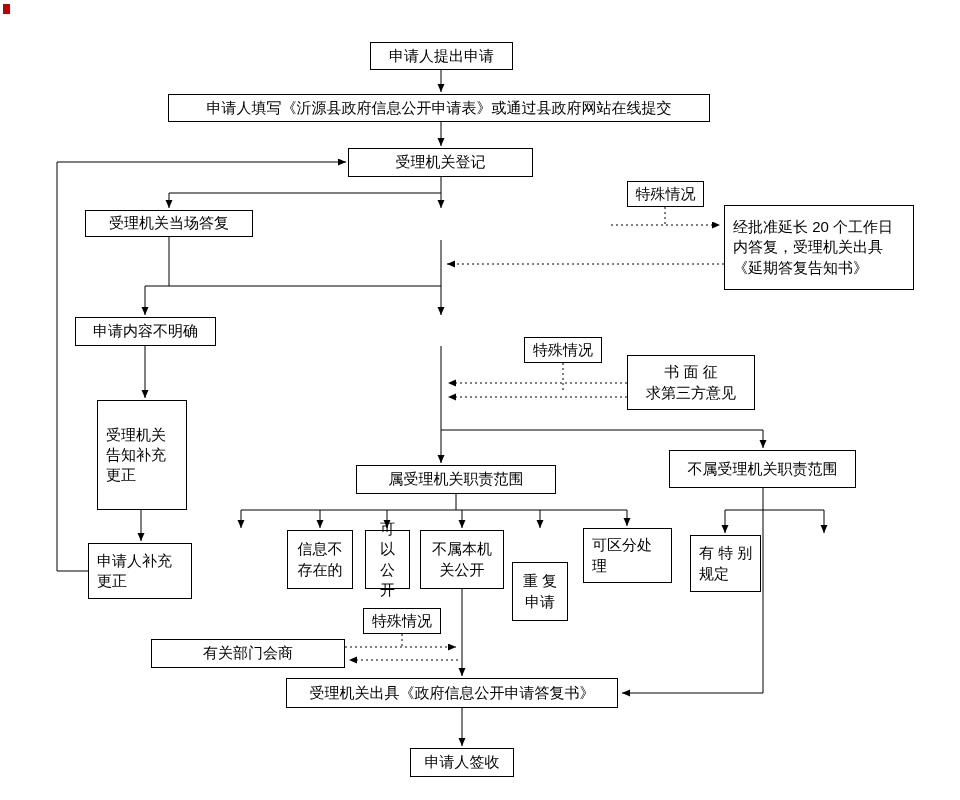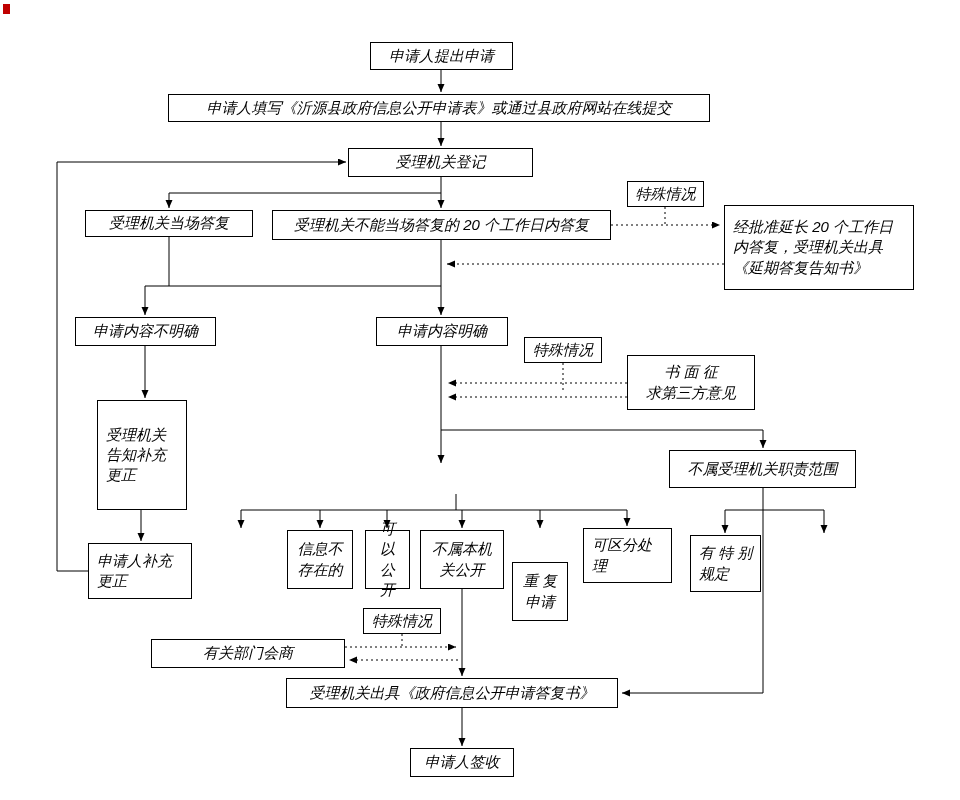--- a/index.html
+++ b/index.html
@@ -3,21 +3,21 @@
 <meta charset="utf-8">
 <style>
   * { margin:0; padding:0; box-sizing:border-box; }
   html,body { width:960px; height:800px; background:#fff;
     font-family:"Liberation Sans","DejaVu Sans",sans-serif; color:#000; }
   .canvas { position:relative; width:960px; height:800px; background:#fff; overflow:hidden; }
   svg.wires { position:absolute; left:0; top:0; width:960px; height:800px; pointer-events:none; }
   .node { position:absolute; border:1px solid #000; background:#fff;
     display:flex; align-items:center; justify-content:center;
     text-align:center; font-size:15px; line-height:1.35;
-    white-space:pre-line; padding:2px 7px;font-style:italic; }
+    white-space:pre-line; padding:2px 7px; }
   .node.align-left { text-align:left; justify-content:flex-start; padding-left:8px; }
   .corner-mark { position:absolute; left:3px; top:4px; width:7px; height:10px; background:#c00000; }
 </style>
 </head>
 <body>
 
 <div class="canvas">
 
   <div class="corner-mark"></div>
 
@@ -71,44 +71,43 @@
   </svg>
 
   <div class="node" style="left:370px;top:42px;width:143px;height:28px">申请人提出申请</div>
 
   <div class="node" style="left:168px;top:94px;width:542px;height:28px">申请人填写《沂源县政府信息公开申请表》或通过县政府网站在线提交</div>
 
   <div class="node" style="left:348px;top:148px;width:185px;height:29px">受理机关登记</div>
 
   <div class="node" style="left:85px;top:210px;width:168px;height:27px">受理机关当场答复</div>
 
-  <div class="node" style="left:272px;top:210px;width:339px;height:30px">受理机关不能当场答复的 20 个工作日内答复</div>
 
   <div class="node" style="left:627px;top:181px;width:77px;height:26px">特殊情况</div>
 
   <div class="node align-left" style="left:724px;top:205px;width:190px;height:85px">经批准延长 20 个工作日
 内答复，受理机关出具
 《延期答复告知书》</div>
 
   <div class="node" style="left:75px;top:317px;width:141px;height:29px">申请内容不明确</div>
 
-  <div class="node" style="left:376px;top:317px;width:132px;height:29px">申请内容明确</div>
 
   <div class="node" style="left:524px;top:337px;width:78px;height:26px">特殊情况</div>
 
   <div class="node" style="left:627px;top:355px;width:128px;height:55px">书 面 征
 求第三方意见</div>
 
   <div class="node align-left" style="left:97px;top:400px;width:90px;height:110px">受理机关
 告知补充
 更正</div>
 
   <div class="node align-left" style="left:88px;top:543px;width:104px;height:56px">申请人补充
 更正</div>
 
+  <div class="node" style="left:356px;top:465px;width:200px;height:29px">属受理机关职责范围</div>
 
   <div class="node" style="left:669px;top:450px;width:187px;height:38px">不属受理机关职责范围</div>
 
 
   <div class="node" style="left:287px;top:530px;width:66px;height:59px">信息不
 存在的</div>
 
   <div class="node" style="left:365px;top:530px;width:45px;height:59px">可以
 公开</div>
 

